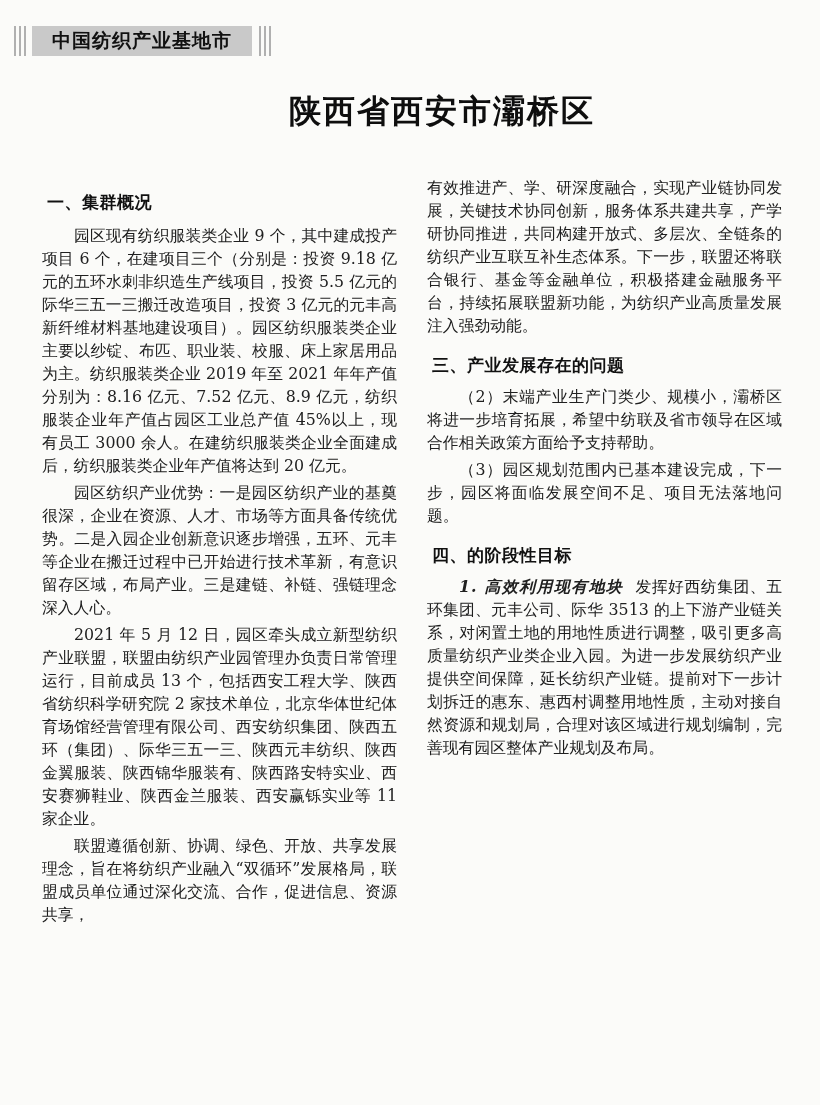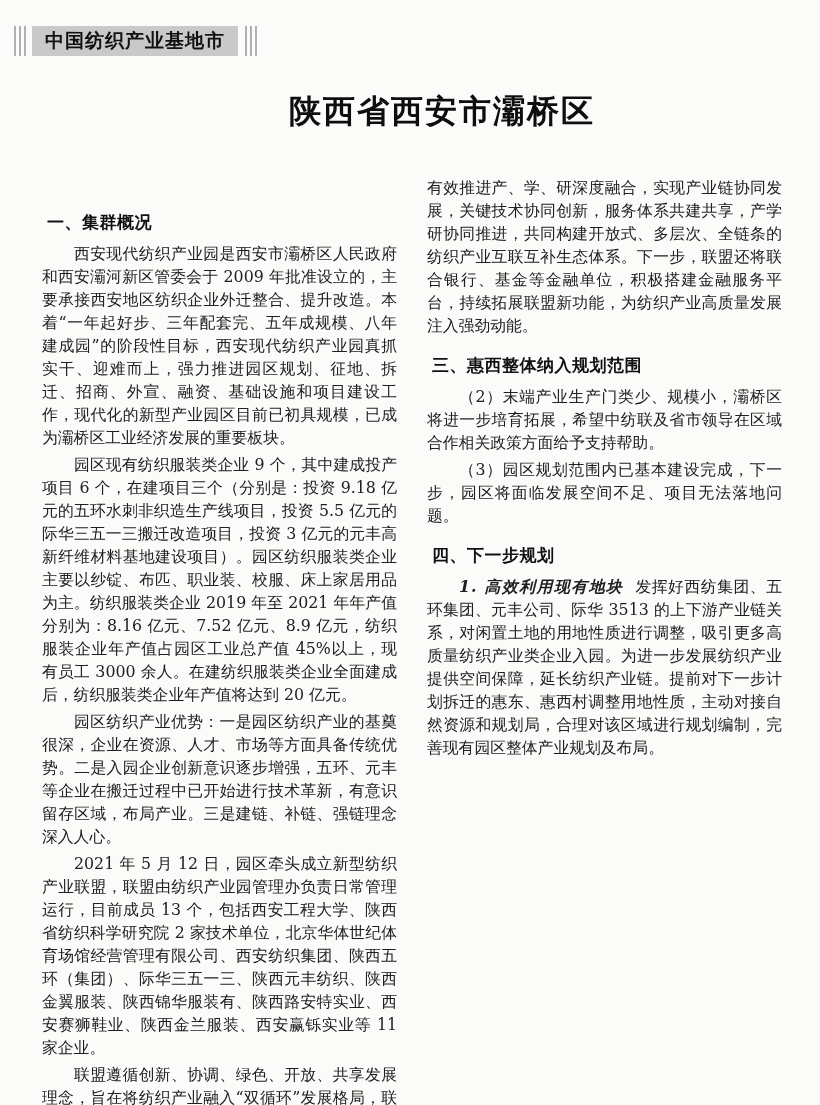--- a/index.html
+++ b/index.html
@@ -25,21 +25,21 @@
   }
   .deco { display: flex; align-items: stretch; }
   .deco span { width: 2px; background: #b0b0b0; margin: 0 1.5px; }
   .deco.left { margin-right: 5px; }
   .deco.right { margin-left: 5px; }
   .badge {
     background: #c9c9c9;
     color: #111;
     display: flex;
     align-items: center;
-    padding: 0 13px;
+    padding: 0 20px;
     font-family: "DejaVu Sans", "Liberation Sans", sans-serif;
     font-weight: 700;
     font-size: 19px;
     letter-spacing: 1px;
     white-space: nowrap;
   }
   
   .title {
     position: absolute;
     left: 16px;
@@ -76,21 +76,21 @@
   h2.sec {
     font-family: "DejaVu Sans", "Liberation Sans", sans-serif;
     font-weight: 700;
     font-size: 17px;
     line-height: 20px;
     margin: 18px 0 10px 0;
     text-indent: 9px;
     letter-spacing: 0.5px;
     color: #111;
   }
-  h2.sec.first { margin-top: 40px; }
+  h2.sec.first { margin-top: 22px; font-family: Liberation Mono, monospace; }
   .lead {
     font-weight: 700;
     font-style: italic;
     margin-right: 12px;
     letter-spacing: 1px;
   }
 </style>
 </head>
 <body>
 
@@ -109,33 +109,32 @@
         <span></span>
     </div>
   </div>
 
   <h1 class="title">陕西省西安市灞桥区</h1>
 
   <div class="columns">
 
     <div class="col">
       <h2 class="sec first">一、集群概况</h2>
-      <p class="body">西安现代纺织产业园是西安市灞桥区人民政府和西安灞河新区管委会于 2009 年批准设立的，主要承接西安地区纺织企业外迁整合、提升改造。本着“一年起好步、三年配套完、五年成规模、八年建成园”的阶段性目标，西安现代纺织产业园真抓实干、迎难而上，强力推进园区规划、征地、拆迁、招商、外宣、融资、基础设施和项目建设工作，现代化的新型产业园区目前已初具规模，已成为灞桥区工业经济发展的重要板块。</p>
       <p class="body">园区现有纺织服装类企业 9 个，其中建成投产项目 6 个，在建项目三个（分别是：投资 9.18 亿元的五环水刺非织造生产线项目，投资 5.5 亿元的际华三五一三搬迁改造项目，投资 3 亿元的元丰高新纤维材料基地建设项目）。园区纺织服装类企业主要以纱锭、布匹、职业装、校服、床上家居用品为主。纺织服装类企业 2019 年至 2021 年年产值分别为：8.16 亿元、7.52 亿元、8.9 亿元，纺织服装企业年产值占园区工业总产值 45%以上，现有员工 3000 余人。在建纺织服装类企业全面建成后，纺织服装类企业年产值将达到 20 亿元。</p>
       <p class="body">园区纺织产业优势：一是园区纺织产业的基奠很深，企业在资源、人才、市场等方面具备传统优势。二是入园企业创新意识逐步增强，五环、元丰等企业在搬迁过程中已开始进行技术革新，有意识留存区域，布局产业。三是建链、补链、强链理念深入人心。</p>
       <p class="body">2021 年 5 月 12 日，园区牵头成立新型纺织产业联盟，联盟由纺织产业园管理办负责日常管理运行，目前成员 13 个，包括西安工程大学、陕西省纺织科学研究院 2 家技术单位，北京华体世纪体育场馆经营管理有限公司、西安纺织集团、陕西五环（集团）、际华三五一三、陕西元丰纺织、陕西金翼服装、陕西锦华服装有、陕西路安特实业、西安赛狮鞋业、陕西金兰服装、西安赢铄实业等 11 家企业。</p>
       <p class="body">联盟遵循创新、协调、绿色、开放、共享发展理念，旨在将纺织产业融入“双循环”发展格局，联盟成员单位通过深化交流、合作，促进信息、资源共享，</p>
     </div>
 
     <div class="col">
       <p class="body cont">有效推进产、学、研深度融合，实现产业链协同发展，关键技术协同创新，服务体系共建共享，产学研协同推进，共同构建开放式、多层次、全链条的纺织产业互联互补生态体系。下一步，联盟还将联合银行、基金等金融单位，积极搭建金融服务平台，持续拓展联盟新功能，为纺织产业高质量发展注入强劲动能。</p>
-      <h2 class="sec">三、惠西整体纳入规划范围</h2>
+      <h2 class="sec">三、产业发展存在的问题</h2>
       <p class="body">（2）末端产业生产门类少、规模小，灞桥区将进一步培育拓展，希望中纺联及省市领导在区域合作相关政策方面给予支持帮助。</p>
       <p class="body">（3）园区规划范围内已基本建设完成，下一步，园区将面临发展空间不足、项目无法落地问题。</p>
-      <h2 class="sec">四、下一步规划</h2>
+      <h2 class="sec">四、的阶段性目标</h2>
       <p class="body">
         <span class="lead">1. 高效利用现有地块</span><span>发挥好西纺集团、五环集团、元丰公司、际华 3513 的上下游产业链关系，对闲置土地的用地性质进行调整，吸引更多高质量纺织产业类企业入园。为进一步发展纺织产业提供空间保障，延长纺织产业链。提前对下一步计划拆迁的惠东、惠西村调整用地性质，主动对接自然资源和规划局，合理对该区域进行规划编制，完善现有园区整体产业规划及布局。</span>
       </p>
 
     </div>
 
   </div>
 </div>
 
 </body></html>

